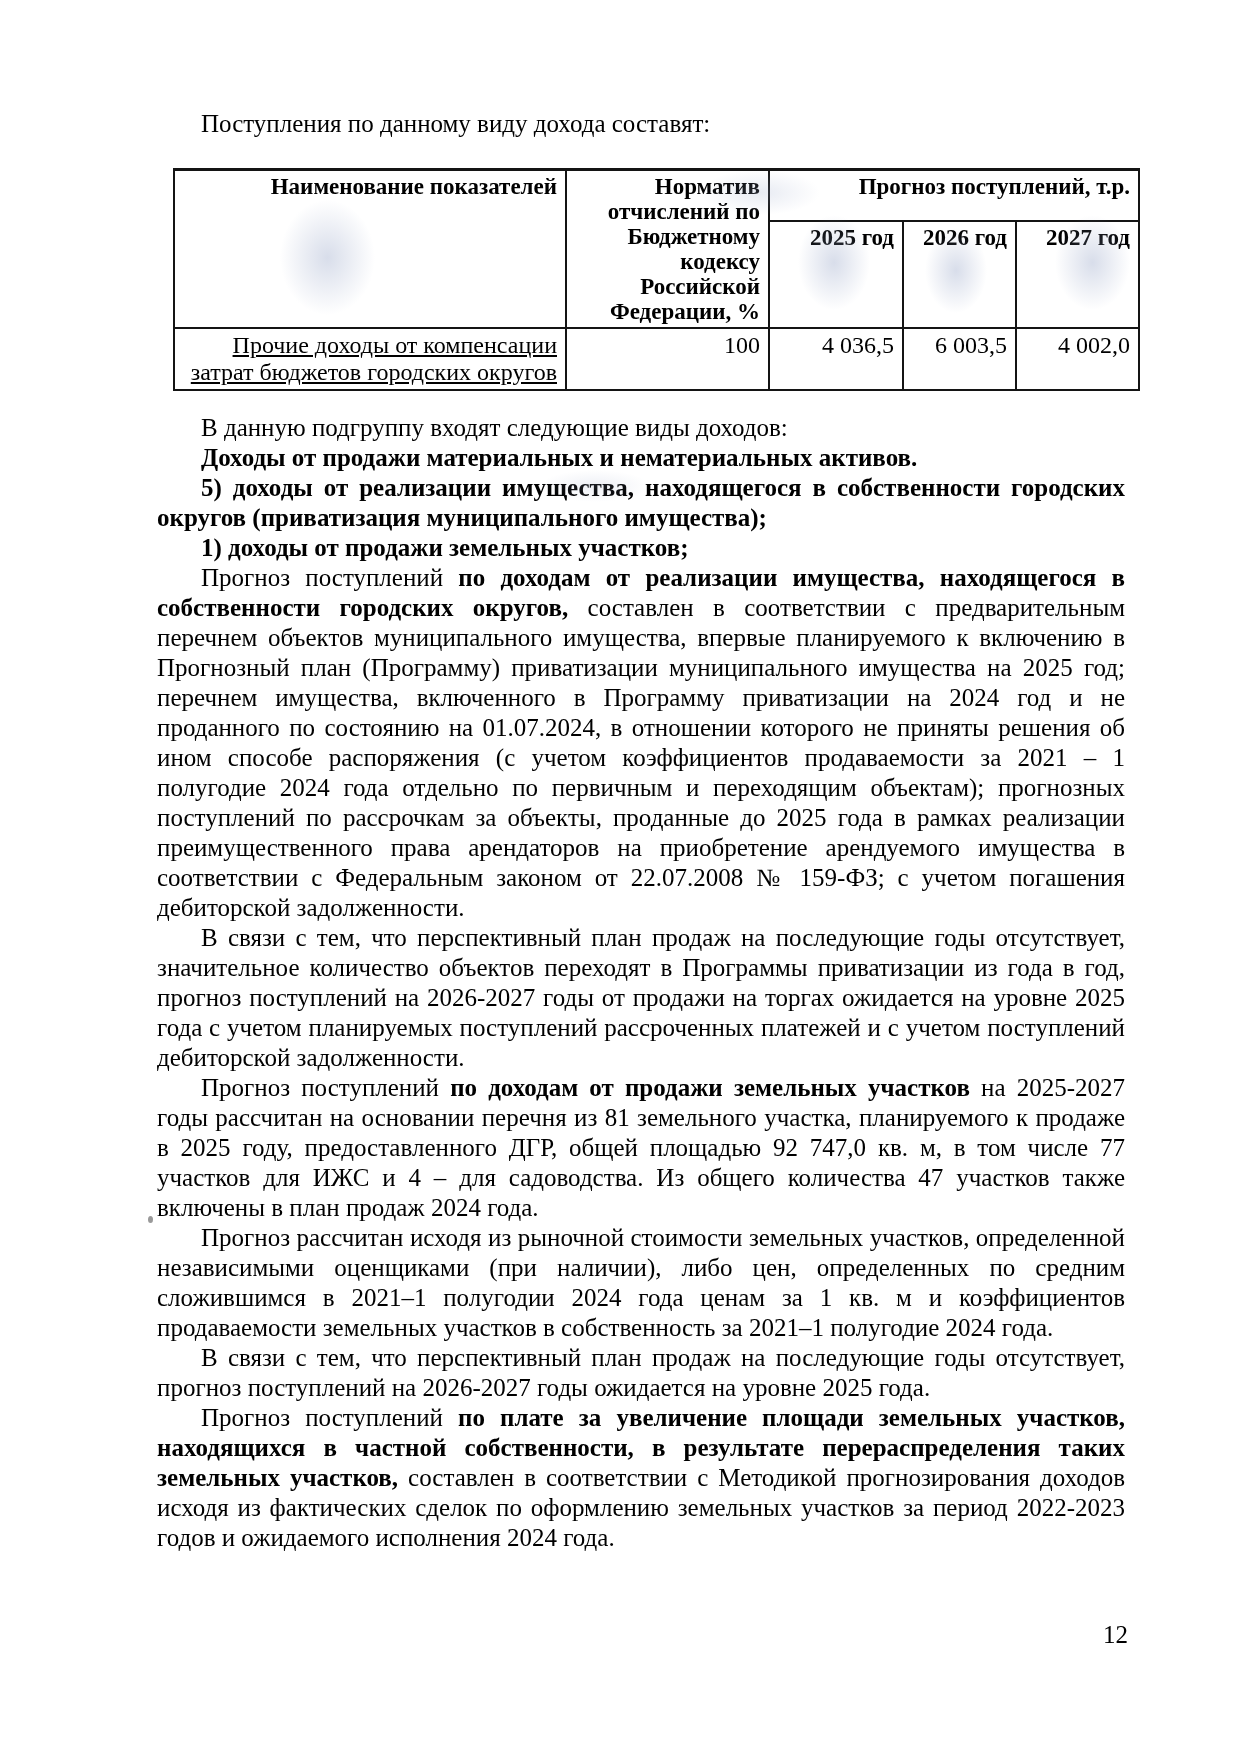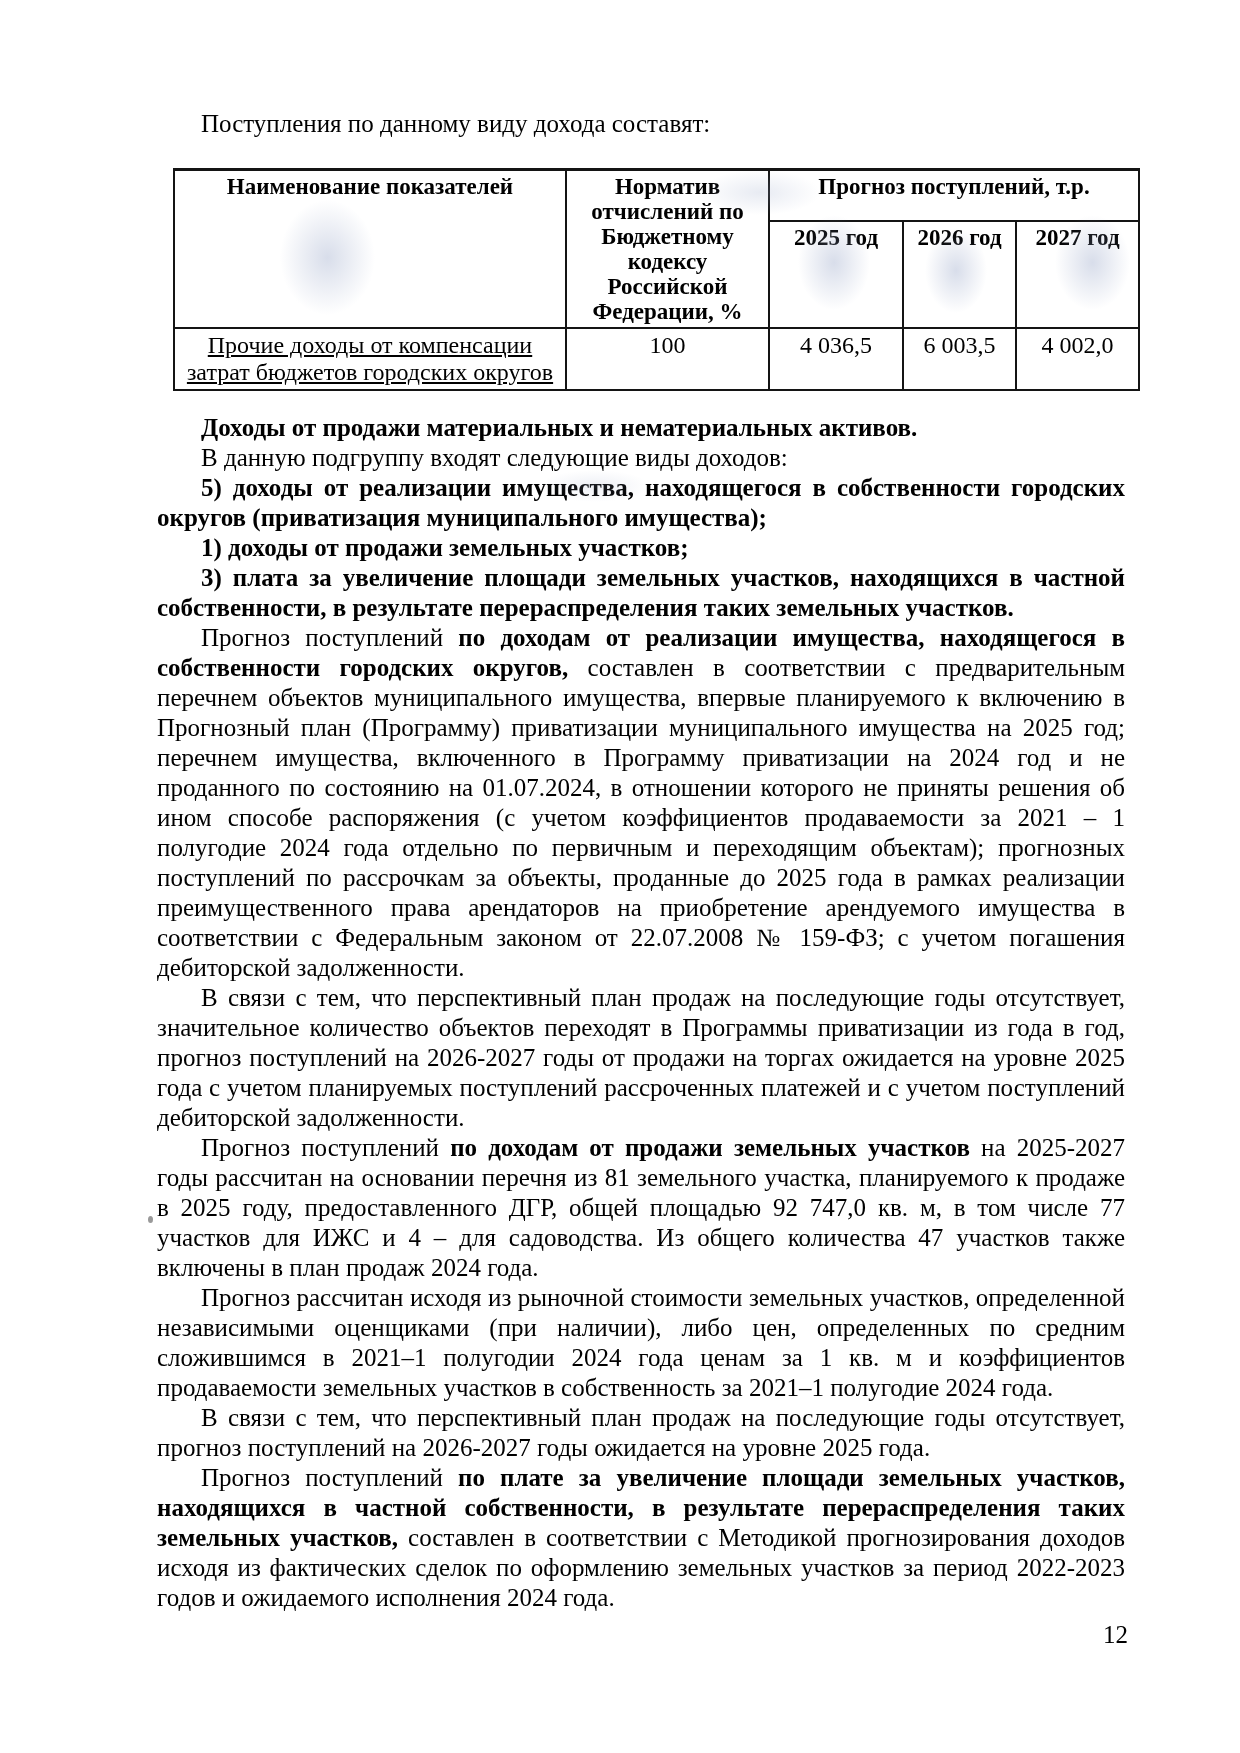--- a/index.html
+++ b/index.html
@@ -28,21 +28,21 @@
   table.forecast{
     border-collapse:collapse;
     table-layout:fixed;
     width:965px;
     margin:28px 0 0 16px;
     border-top:3px solid #141414;
   }
   table.forecast td{
     border:2px solid #141414;
     vertical-align:top;
-    text-align:center;
+    text-align:right;
     padding:3px 8px;
     box-sizing:border-box;
   }
   td.hcell{
     font-weight:bold;
     font-size:23px;
     line-height:25px;
   }
   tr.hdr-top td.span-cell{height:44px;}
   tr.hdr-years td{height:92px;}
@@ -118,25 +118,24 @@
         <td class="namecell">Прочие доходы от компенсации затрат бюджетов городских округов</td>
         <td class="numcell">100</td>
         <td class="numcell">4 036,5</td>
         <td class="numcell">6 003,5</td>
         <td class="numcell">4 002,0</td>
       </tr>
     </tbody>
   </table>
 
   <div class="bodytext">
+    <p class="para"><span>В данную подгруппу входят следующие виды доходов:</span></p>
     <p class="para b"><span>Доходы от продажи материальных и нематериальных активов.</span></p>
-    <p class="para"><span>В данную подгруппу входят следующие виды доходов:</span></p>
     <p class="para b"><span>5) доходы от реализации имущества, находящегося в собственности городских округов (приватизация муниципального имущества);</span></p>
     <p class="para b"><span>1) доходы от продажи земельных участков;</span></p>
-    <p class="para b"><span>3) плата за увеличение площади земельных участков, находящихся в частной собственности, в результате перераспределения таких земельных участков.</span></p>
     <p class="para"><span>Прогноз поступлений </span><span class="b">по доходам от реализации имущества, находящегося в собственности городских округов,</span><span> составлен в соответствии с предварительным перечнем объектов муниципального имущества, впервые планируемого к включению в Прогнозный план (Программу) приватизации муниципального имущества на 2025 год; перечнем имущества, включенного в Программу приватизации на 2024 год и не проданного по состоянию на 01.07.2024, в отношении которого не приняты решения об ином способе распоряжения (с учетом коэффициентов продаваемости за 2021 – 1 полугодие 2024 года отдельно по первичным и переходящим объектам); прогнозных поступлений по рассрочкам за объекты, проданные до 2025 года в рамках реализации преимущественного права арендаторов на приобретение арендуемого имущества в соответствии с Федеральным законом от 22.07.2008 № 159-ФЗ; с учетом погашения дебиторской задолженности.</span></p>
     <p class="para"><span>В связи с тем, что перспективный план продаж на последующие годы отсутствует, значительное количество объектов переходят в Программы приватизации из года в год, прогноз поступлений на 2026-2027 годы от продажи на торгах ожидается на уровне 2025 года с учетом планируемых поступлений рассроченных платежей и с учетом поступлений дебиторской задолженности.</span></p>
     <p class="para"><span>Прогноз поступлений </span><span class="b">по доходам от продажи земельных участков</span><span> на 2025-2027 годы рассчитан на основании перечня из 81 земельного участка, планируемого к продаже в 2025 году, предоставленного ДГР, общей площадью 92 747,0 кв. м, в том числе 77 участков для ИЖС и 4 – для садоводства. Из общего количества 47 участков также включены в план продаж 2024 года.</span></p>
     <p class="para"><span>Прогноз рассчитан исходя из рыночной стоимости земельных участков, определенной независимыми оценщиками (при наличии), либо цен, определенных по средним сложившимся в 2021–1 полугодии 2024 года ценам за 1 кв. м и коэффициентов продаваемости земельных участков в собственность за 2021–1 полугодие 2024 года.</span></p>
     <p class="para"><span>В связи с тем, что перспективный план продаж на последующие годы отсутствует, прогноз поступлений на 2026-2027 годы ожидается на уровне 2025 года.</span></p>
     <p class="para"><span>Прогноз поступлений </span><span class="b">по плате за увеличение площади земельных участков, находящихся в частной собственности, в результате перераспределения таких земельных участков,</span><span> составлен в соответствии с Методикой прогнозирования доходов исходя из фактических сделок по оформлению земельных участков за период 2022-2023 годов и ожидаемого исполнения 2024 года.</span></p>
   </div>
 
   <div class="pagenum">12</div>
 

